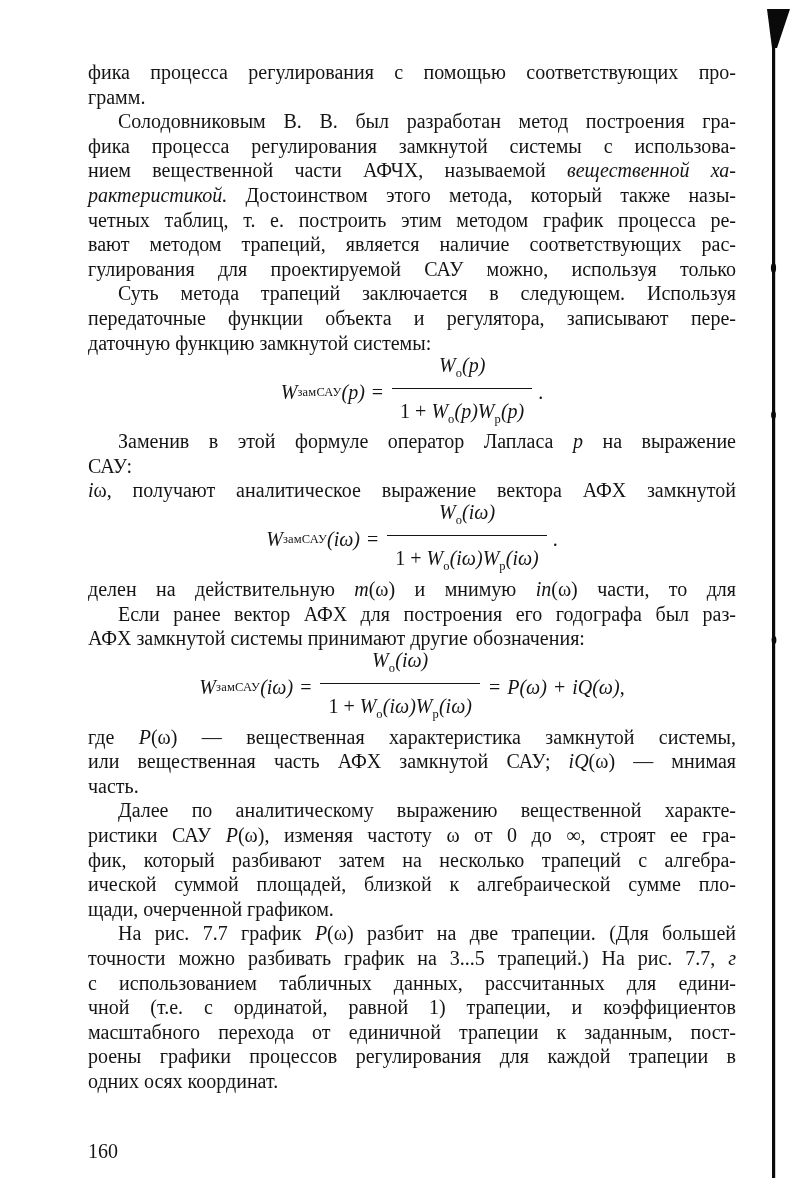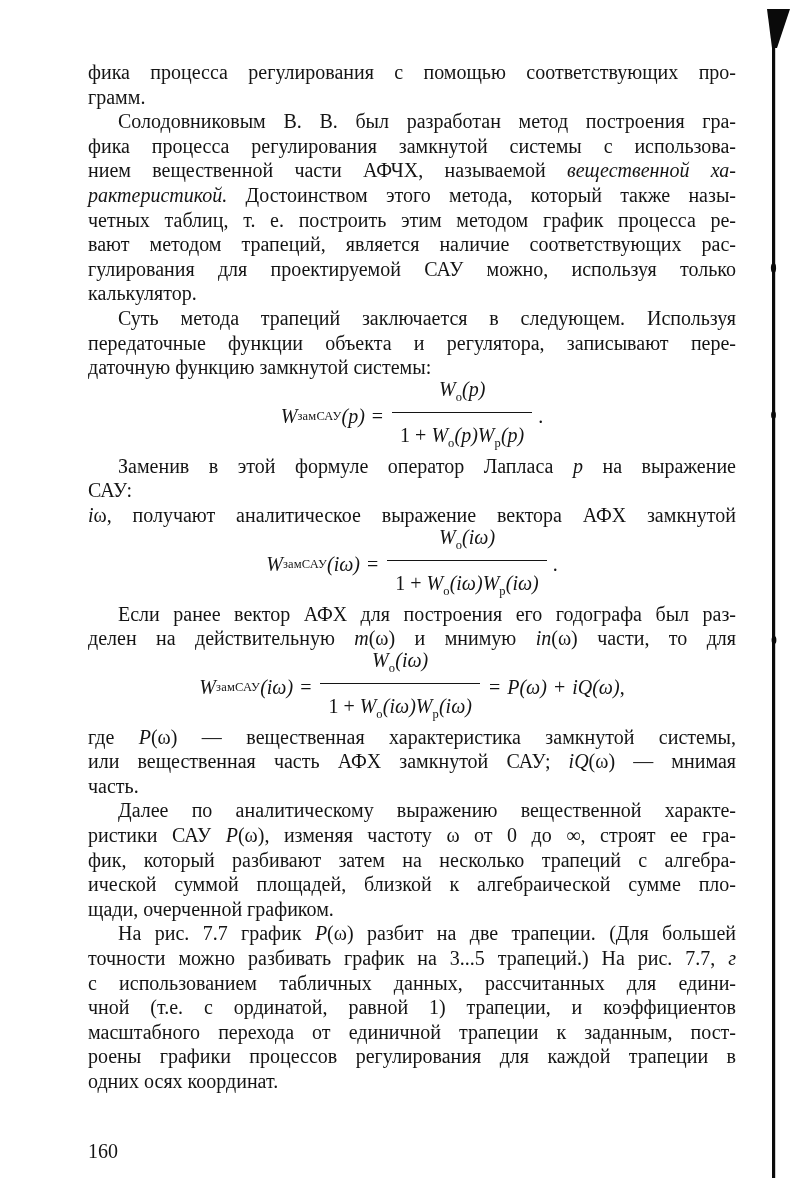--- a/index.html
+++ b/index.html
@@ -72,21 +72,20 @@
   </div>
 
   <div>
     <div class="line indent"><span>Солодовниковым В. В. был разработан метод построения гра-</span></div>
     <div class="line"><span>фика процесса регулирования замкнутой системы с использова-</span></div>
     <div class="line"><span>нием вещественной части АФЧХ, называемой </span><span class="it">вещественной ха-</span></div>
     <div class="line"><span class="it">рактеристикой.</span><span> Достоинством этого метода, который также назы-</span></div>
     <div class="line"><span>четных таблиц, т. е. построить этим методом график процесса ре-</span></div>
     <div class="line"><span>вают методом трапеций, является наличие соответствующих рас-</span></div>
     <div class="line"><span>гулирования для проектируемой САУ можно, используя только</span></div>
-    <div class="line last"><span>калькулятор.</span></div>
   </div>
 
   <div>
     <div class="line indent"><span>Суть метода трапеций заключается в следующем. Используя</span></div>
     <div class="line"><span>передаточные функции объекта и регулятора, записывают пере-</span></div>
     <div class="line last"><span>даточную функцию замкнутой системы:</span></div>
   </div>
 
   <div class="formula">
     <span class="mv">W</span><span class="msub">замСАУ</span>
@@ -110,22 +109,23 @@
     <span class="mv">(iω)</span>
     <span class="meq">=</span>
     <span class="frac">
       <span class="num"><span class="mv">W</span><span class="msub">о</span><span class="mv">(iω)</span></span>
       <span class="den"><span>1 + </span><span class="mv">W</span><span class="msub">о</span><span class="mv">(iω)</span><span class="mv">W</span><span class="msub">р</span><span class="mv">(iω)</span></span>
     </span>
     <span class="mtail">.</span>
   </div>
 
   <div>
+    <div class="line"><span>делен на действительную </span><span class="it">m</span><span>(ω) и мнимую </span><span class="it">in</span><span>(ω) части, то для</span></div>
     <div class="line indent"><span>Если ранее вектор АФХ для построения его годографа был раз-</span></div>
-    <div class="line"><span>делен на действительную </span><span class="it">m</span><span>(ω) и мнимую </span><span class="it">in</span><span>(ω) части, то для</span></div>
+    <div class="line last"><span>АФХ замкнутой системы принимают другие обозначения:</span></div>
   </div>
 
   <div class="formula">
     <span class="mv">W</span><span class="msub">замСАУ</span>
     <span class="mv">(iω)</span>
     <span class="meq">=</span>
     <span class="frac">
       <span class="num"><span class="mv">W</span><span class="msub">о</span><span class="mv">(iω)</span></span>
       <span class="den"><span>1 + </span><span class="mv">W</span><span class="msub">о</span><span class="mv">(iω)</span><span class="mv">W</span><span class="msub">р</span><span class="mv">(iω)</span></span>
     </span>

